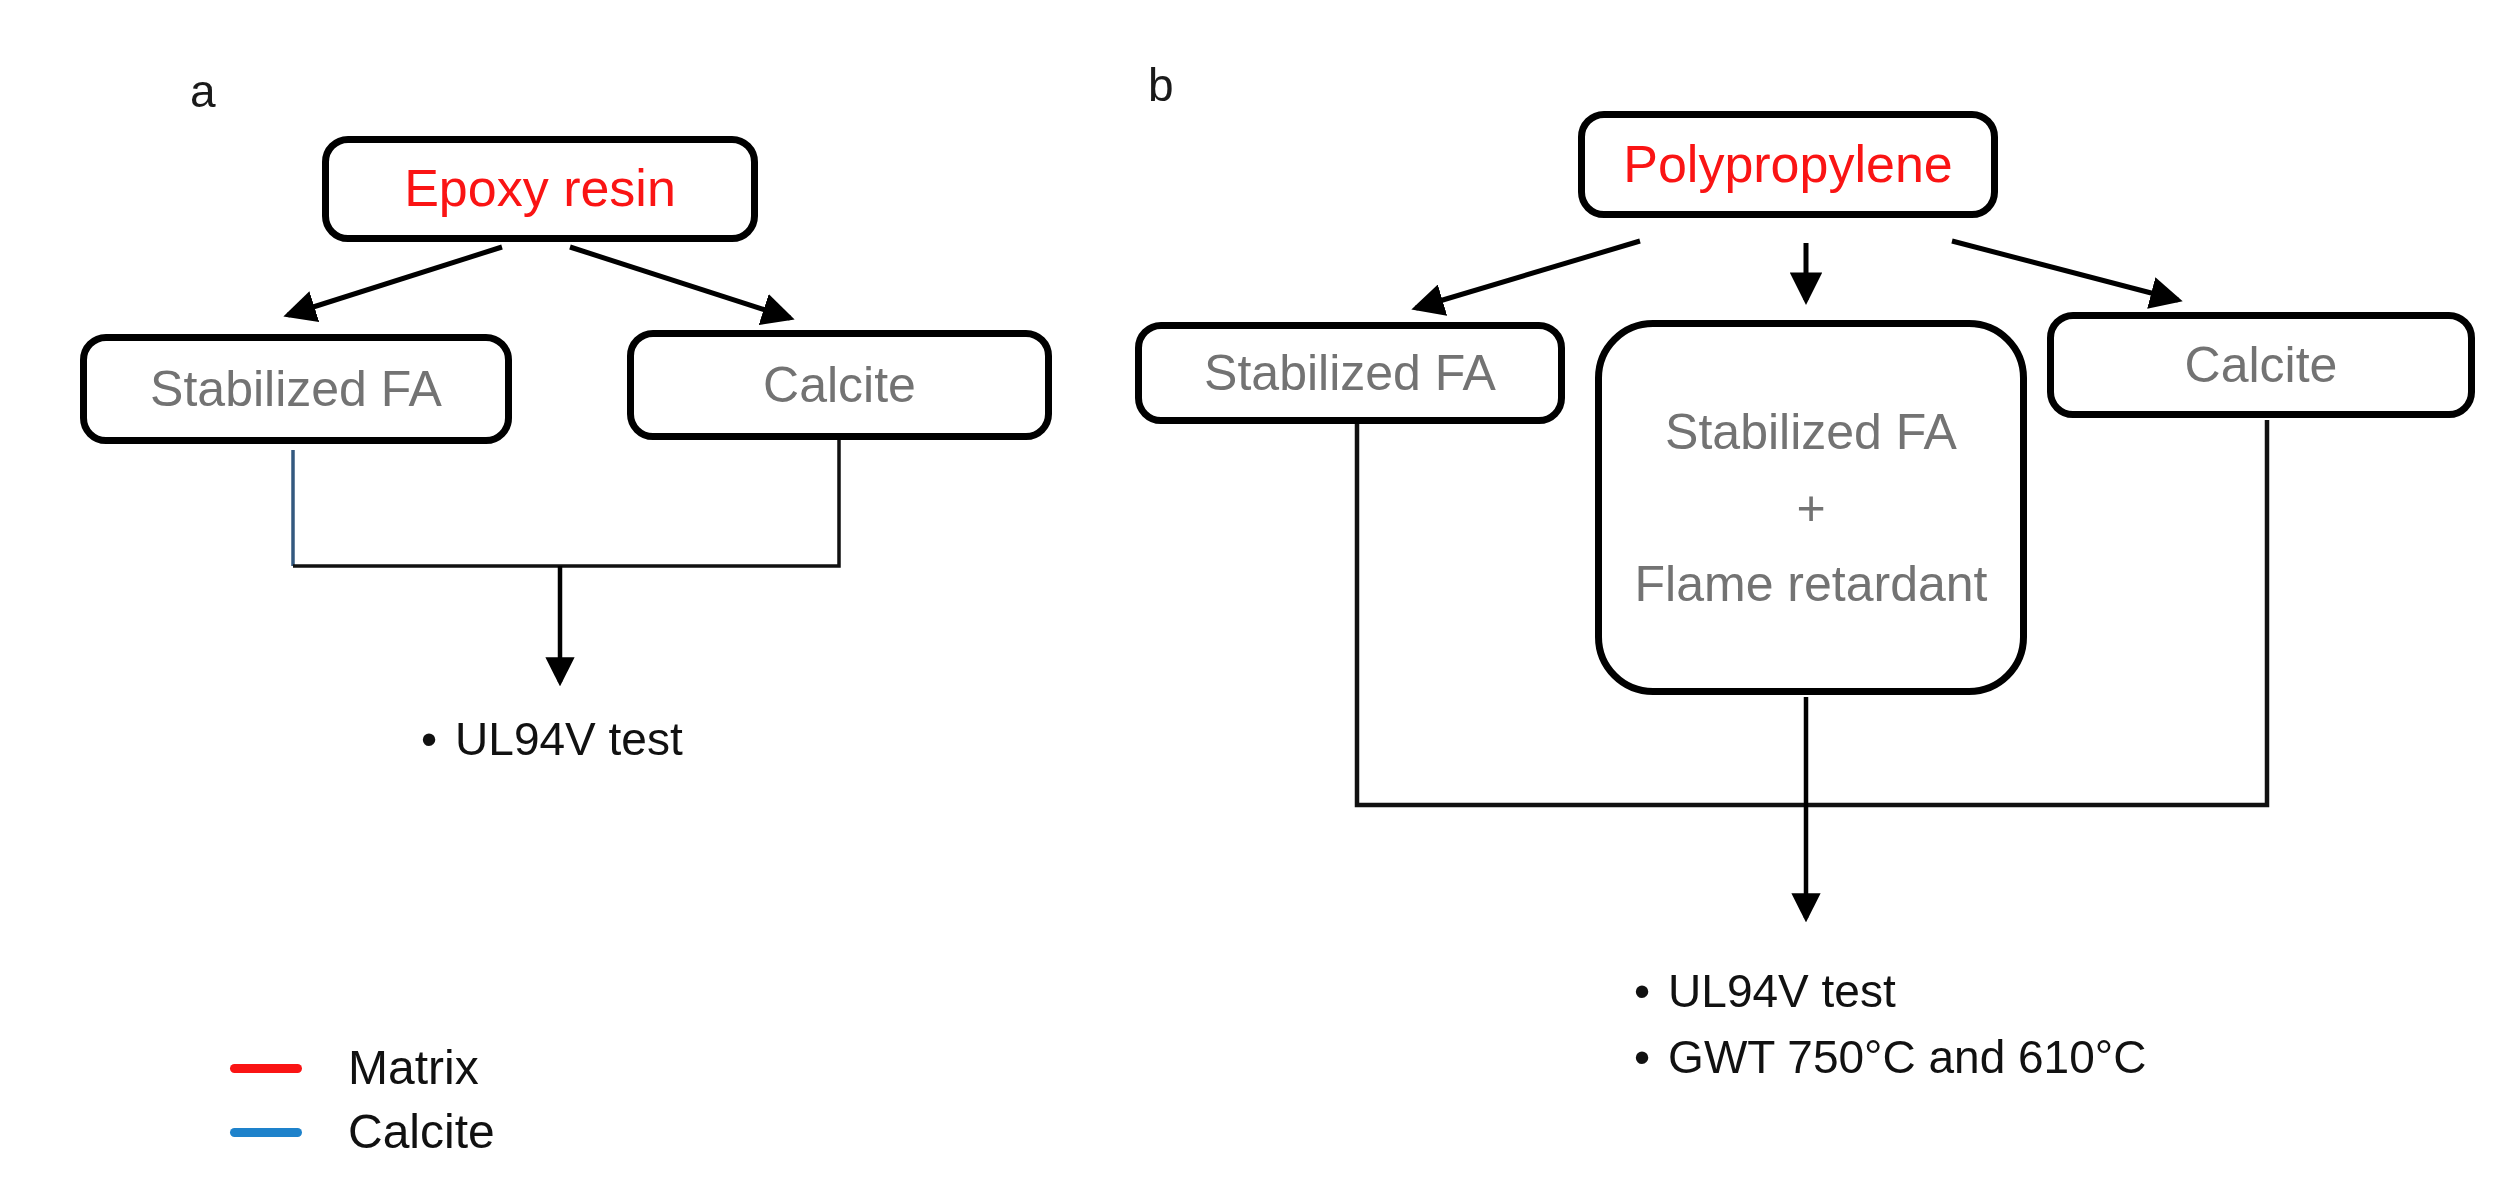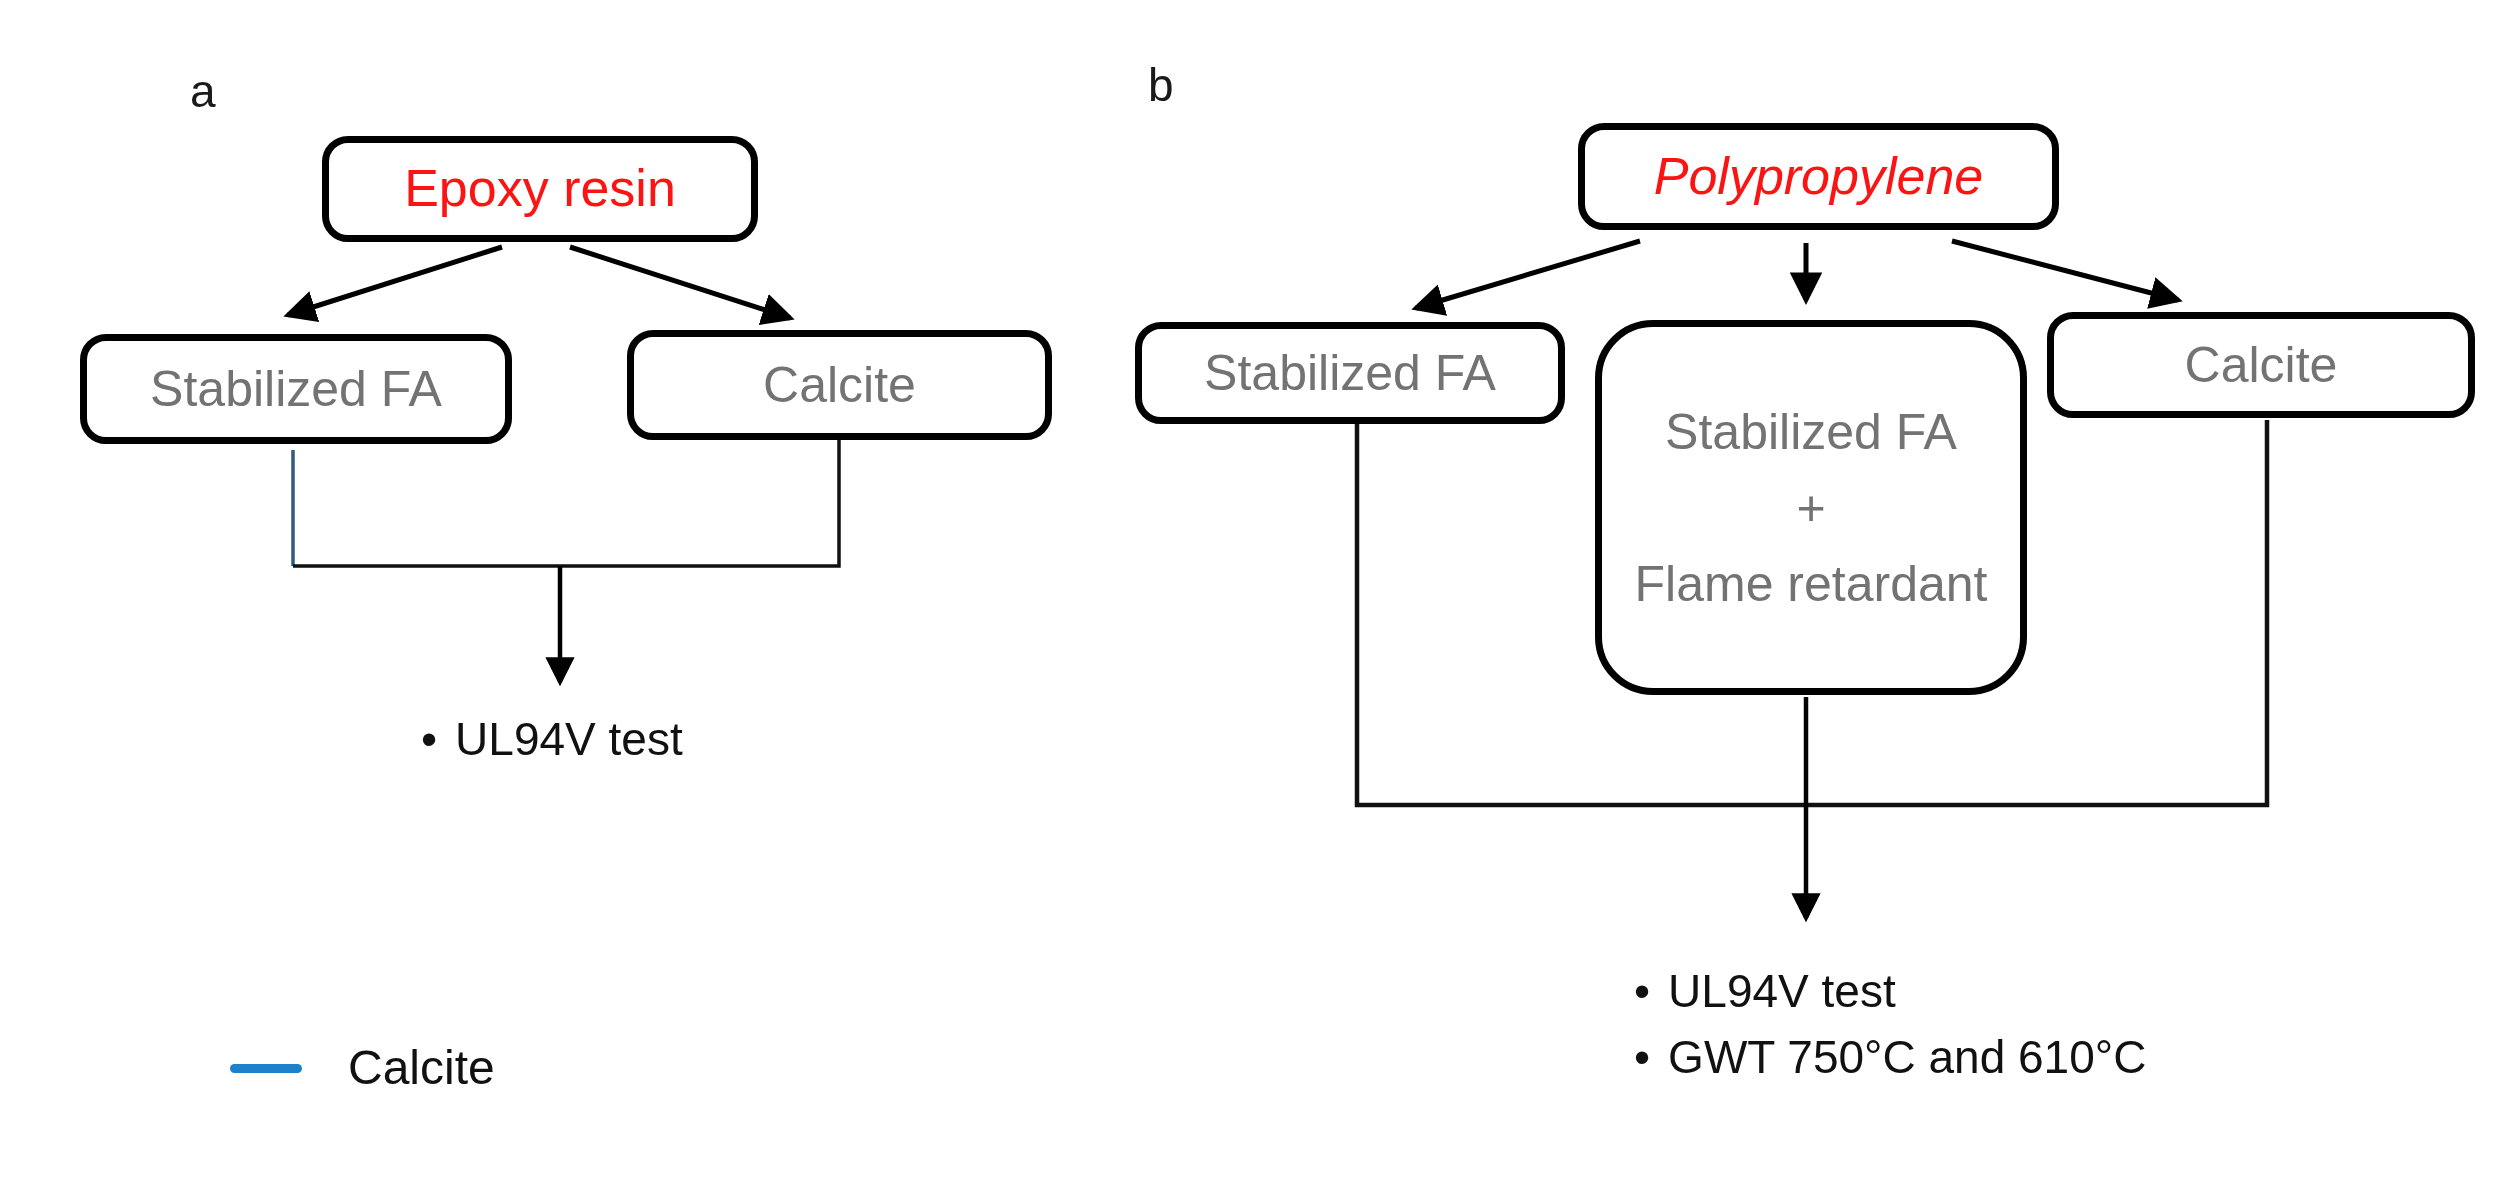--- a/index.html
+++ b/index.html
@@ -109,28 +109,32 @@
   </div>
 
   <div class="bullet-list" style="left:405px; top:706px;">
     <span class="bullet-item">
       <span class="bullet-glyph">•</span><span>UL94V test</span>
     </span>
   </div>
 
   <div class="legend">
     <div class="legend-row">
+      <span class="legend-swatch matrix"></span>
+      <span class="legend-label">Matrix</span>
+    </div>
+    <div class="legend-row">
       <span class="legend-swatch filler"></span>
       <span class="legend-label">Calcite</span>
     </div>
   </div>
 
   <div class="panel-label" style="left:1148px; top:58px;">b</div>
 
-  <div class="node" style="left:1578px; top:123px; width:481px; height:107px;font-style:italic;">
+  <div class="node" style="left:1578px; top:111px; width:420px; height:107px;">
     <span class="matrix-text">Polypropylene</span>
   </div>
 
   <div class="node" style="left:1135px; top:322px; width:430px; height:102px;">
     <span class="filler-text">Stabilized FA</span>
   </div>
 
   <div class="node big-radius multi-line" style="left:1595px; top:320px; width:432px; height:375px;">
     <span class="filler-text">Stabilized FA</span>
     <span class="filler-text">+</span>

